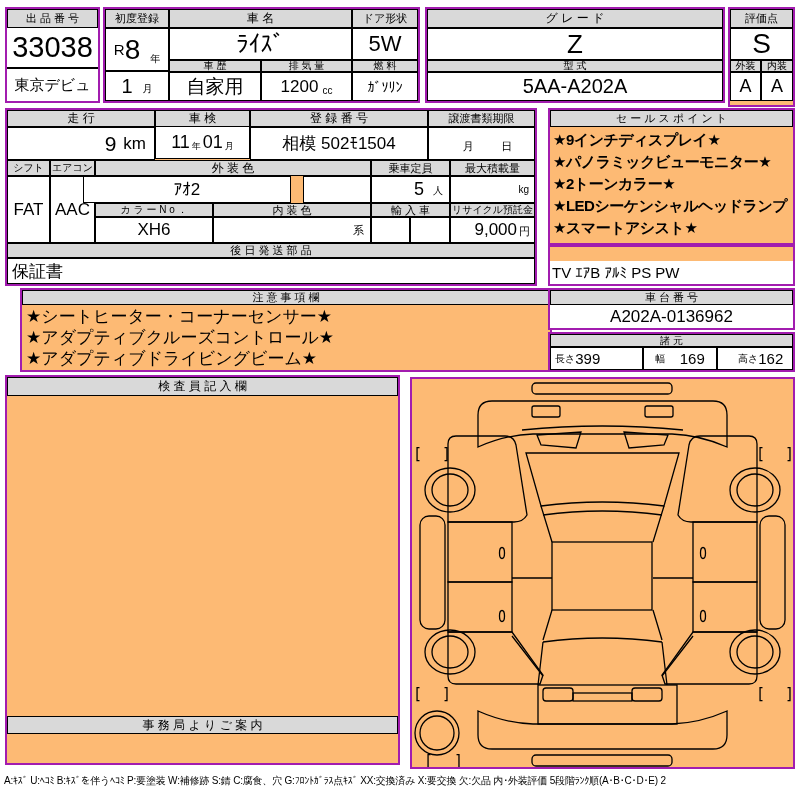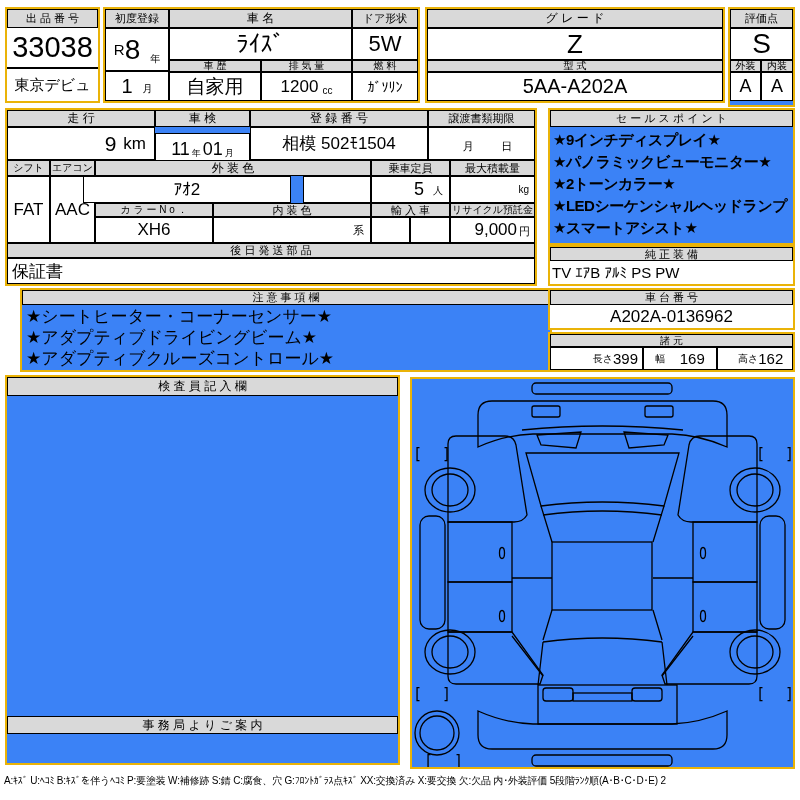--- a/index.html
+++ b/index.html
@@ -1,19 +1,19 @@
 <!DOCTYPE html>
 <html><head>
 <meta charset="utf-8">
 <style>
   *{margin:0;padding:0;box-sizing:border-box}
   html,body{width:800px;height:800px}
   body{position:relative;background:#fff;color:#000;
        font-family:"Liberation Sans","DejaVu Sans",sans-serif;}
-  .box{position:absolute;border:2px solid #eab308;background:#3b82f6}
+  .box{position:absolute;border:2px solid #a21caf;background:#fdba74}
   .c{position:absolute;border:1px solid #000;background:#fff;display:flex;
      align-items:center;justify-content:center;overflow:hidden;white-space:nowrap}
   .g{background:#d9d9d9;font-size:12px}
   .v{font-weight:normal}
   .left{justify-content:flex-start}
   .right{justify-content:flex-end}
   .a{position:absolute}
   .noteline{font-weight:normal;font-size:17px;line-height:21px;padding-left:3px;white-space:nowrap}
   .salesline{font-weight:bold;font-size:15px;line-height:22px;padding-left:2px;letter-spacing:-0.5px;white-space:nowrap}
   svg text{font-family:"DejaVu Sans Mono","Liberation Mono",monospace}
@@ -73,21 +73,21 @@
 </div>
 
 <div class="box" style="left:5px;top:108px;width:532px;height:178px">
 
   <div class="c g" style="left:0;top:0;width:148px;height:17px">走 行</div>
   <div class="c right" style="left:0;top:17px;width:148px;height:33px;padding-right:8px">
     <span class="v" style="font-size:21px">9</span>
     <span class="v" style="font-size:17px;margin-left:7px">km</span>
   </div>
   <div class="c g" style="left:148px;top:0;width:95px;height:17px">車 検</div>
-  <div class="c" style="left:148px;top:23px;width:95px;height:33px">
+  <div class="c" style="left:148px;top:16px;width:95px;height:33px">
     <span class="v" style="font-size:18px">11</span>
     <span style="font-size:9px;align-self:flex-end;margin:0 2px 5px 2px">年</span>
     <span class="v" style="font-size:18px">01</span>
     <span style="font-size:9px;align-self:flex-end;margin:0 0 5px 2px">月</span>
   </div>
   <div class="c g" style="left:243px;top:0;width:178px;height:17px">登 録 番 号</div>
   <div class="c v" style="left:243px;top:17px;width:178px;height:33px;font-size:17px">相模 502ﾓ1504</div>
   <div class="c g" style="left:421px;top:0;width:107px;height:17px;font-size:11px">譲渡書類期限</div>
   <div class="c" style="left:421px;top:17px;width:107px;height:33px;justify-content:space-around;align-items:flex-end;padding:0 8px 5px 20px;font-size:11px">
     <span>月</span>
@@ -126,49 +126,48 @@
   </div>
 
   <div class="c g" style="left:0;top:133px;width:528px;height:15px;font-size:11px">後 日 発 送 部 品</div>
   <div class="c v left" style="left:0;top:148px;width:528px;height:26px;font-size:17px;padding-left:4px">保証書</div>
 </div>
 
 <div class="box" style="left:20px;top:288px;width:532px;height:84px">
   <div class="c g" style="left:0;top:0;width:528px;height:15px;font-size:11px">注 意 事 項 欄</div>
   <div class="a" style="left:1px;top:16px;width:526px;height:63px">
     <div class="noteline">★シートヒーター・コーナーセンサー★</div>
+    <div class="noteline">★アダプティブクルーズコントロール★</div>
     <div class="noteline">★アダプティブドライビングビーム★</div>
-    <div class="noteline">★アダプティブクルーズコントロール★</div>
   </div>
 </div>
 
 <div class="box" style="left:548px;top:108px;width:247px;height:137px">
   <div class="c g" style="left:0;top:0;width:243px;height:17px;font-size:11px">セ ー ル ス ポ イ ン ト</div>
   <div class="a" style="left:1px;top:19px;width:241px;height:112px">
     <div class="salesline">★9インチディスプレイ★</div>
     <div class="salesline">★パノラミックビューモニター★</div>
     <div class="salesline">★2トーンカラー★</div>
     <div class="salesline">★LEDシーケンシャルヘッドランプ</div>
     <div class="salesline">★スマートアシスト★</div>
   </div>
 </div>
 
 <div class="box" style="left:548px;top:245px;width:247px;height:41px">
-  <div class="c g" style="left:0;top:0;width:243px;height:14px;font-size:11px">純 正 装 備</div>
   <div class="c v left" style="left:0;top:14px;width:243px;height:23px;font-size:15px;padding-left:2px;border:none">TV ｴｱB ｱﾙﾐ PS PW</div>
 </div>
 
 <div class="box" style="left:548px;top:288px;width:247px;height:42px">
   <div class="c g" style="left:0;top:0;width:243px;height:15px;font-size:11px">車 台 番 号</div>
   <div class="c v" style="left:0;top:15px;width:243px;height:23px;font-size:17px;border:none">A202A-0136962</div>
 </div>
 
 <div class="box" style="left:548px;top:332px;width:247px;height:40px">
   <div class="c g" style="left:0;top:0;width:243px;height:13px;font-size:10px">諸 元</div>
-  <div class="c" style="left:0;top:13px;width:93px;height:23px;justify-content:flex-end;padding:0 4px">
+  <div class="c" style="left:0;top:13px;width:93px;height:23px;justify-content:flex-start;padding:0 4px">
     <span style="font-size:10px">長さ</span>
     <span class="v" style="font-size:15px">399</span>
   </div>
   <div class="c" style="left:93px;top:13px;width:74px;height:23px;justify-content:space-around;padding:0 4px">
     <span style="font-size:10px">幅</span>
     <span class="v" style="font-size:15px">169</span>
   </div>
   <div class="c" style="left:167px;top:13px;width:76px;height:23px;justify-content:space-around;padding:0 20px">
     <span style="font-size:10px">高さ</span>
     <span class="v" style="font-size:15px">162</span>

